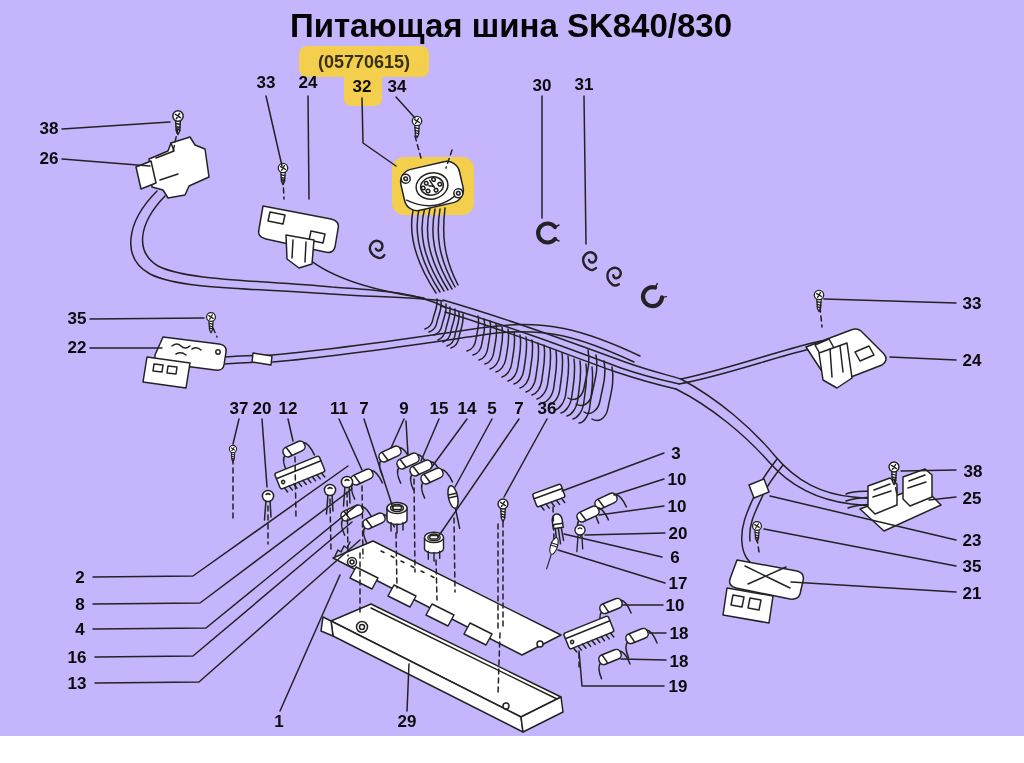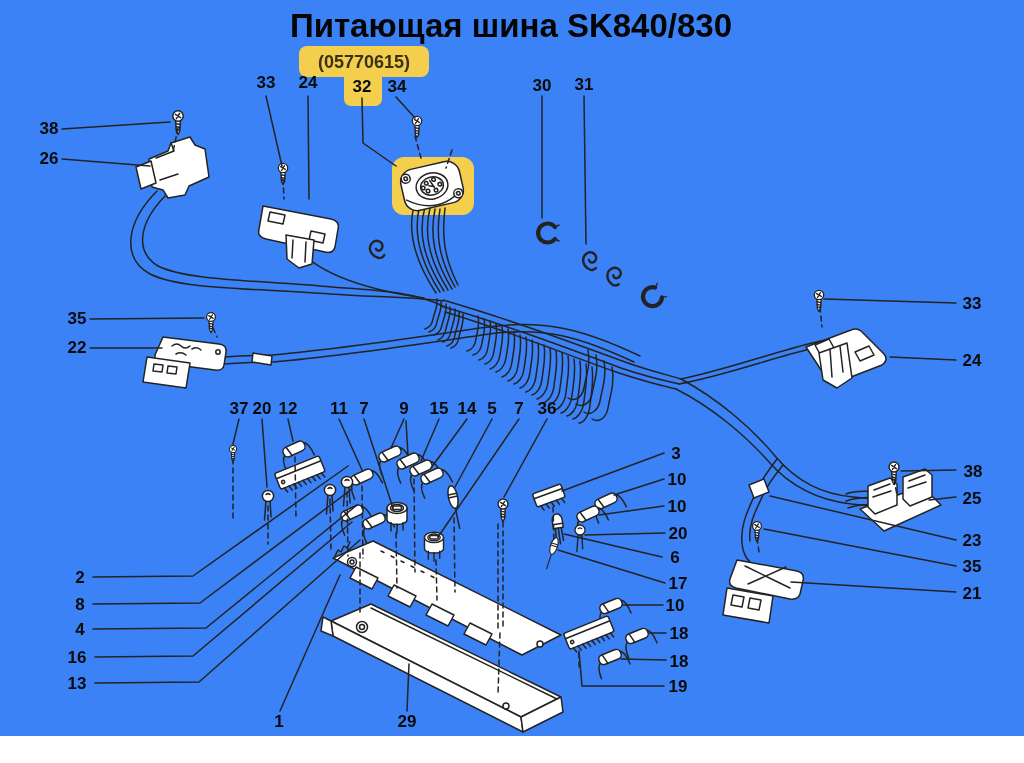--- a/index.html
+++ b/index.html
@@ -1,16 +1,16 @@
 <!DOCTYPE html>
 <html><head>
 <meta charset="utf-8">
 <style>
   html,body{margin:0;padding:0;background:#ffffff;}
-  .stage{position:relative;width:1024px;height:736px;background:#3b82f6;overflow:hidden;
+  .stage{position:relative;width:1024px;height:736px;background:#c4b5fd;overflow:hidden;
          font-family:"Liberation Sans",sans-serif;}
   svg{position:absolute;left:0;top:0;}
   .art{stroke:#232323;stroke-width:1.5;fill:none;stroke-linecap:round;stroke-linejoin:round;}
   .title-text{font-family:"Liberation Sans",sans-serif;font-weight:bold;font-size:33px;
               fill:#050505;text-anchor:middle;}
   .pn-text{font-family:"Liberation Sans",sans-serif;font-weight:bold;font-size:18px;
            fill:#3a3114;text-anchor:middle;}
   .co{font-family:"Liberation Sans",sans-serif;font-weight:bold;font-size:17px;
       fill:#0b0b0b;text-anchor:middle;}
 </style>

